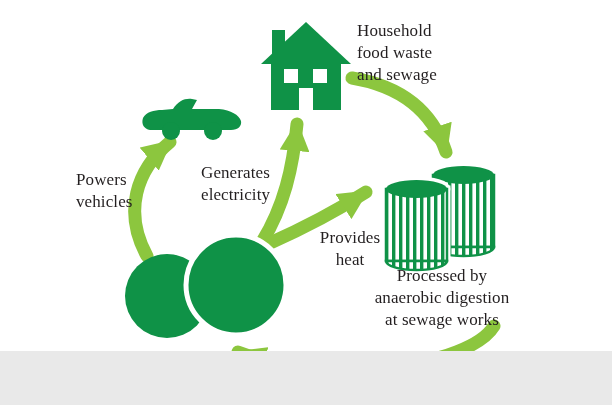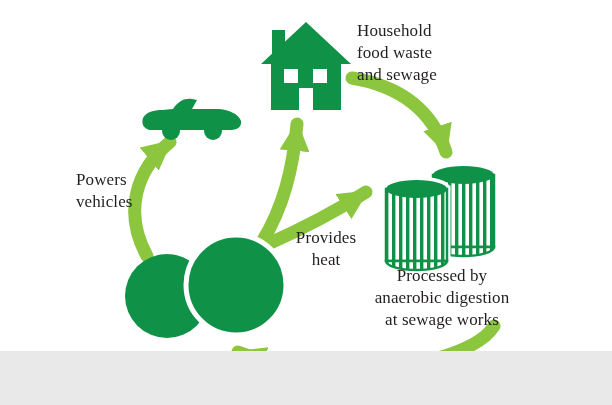--- a/index.html
+++ b/index.html
@@ -96,21 +96,23 @@
     </g>
   </svg>
 
   <div class="label" style="left:357px;top:20px;">Household
 food waste
 and sewage</div>
 
   <div class="label" style="left:76px;top:125px;margin-top:44px;">Powers
 vehicles</div>
 
+  <div class="label" style="left:201px;top:162px;">Generates
+electricity</div>
 
-  <div class="label center" style="left:284px;top:227px;width:84px;">Provides
+  <div class="label center" style="left:308px;top:227px;width:84px;">Provides
 heat</div>
 
   <div class="label center" style="left:352px;top:265px;width:180px;text-align:center;">Processed by
 anaerobic digestion
 at sewage works</div>
 
 </div>
 
 </body></html>

